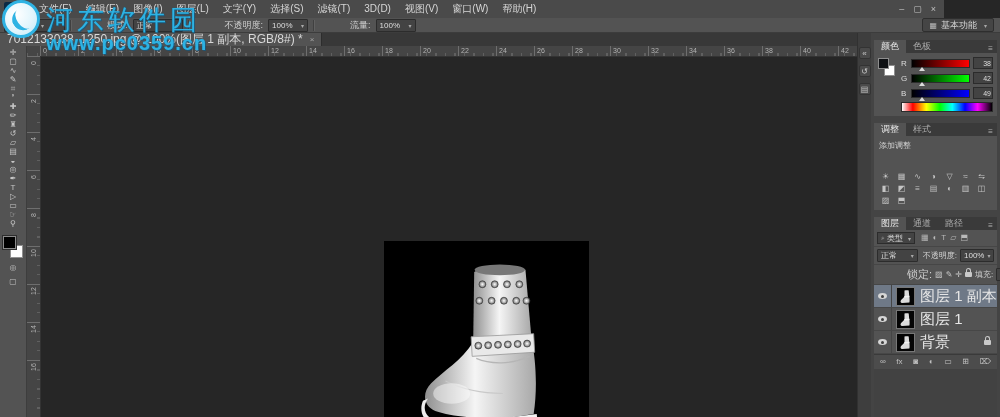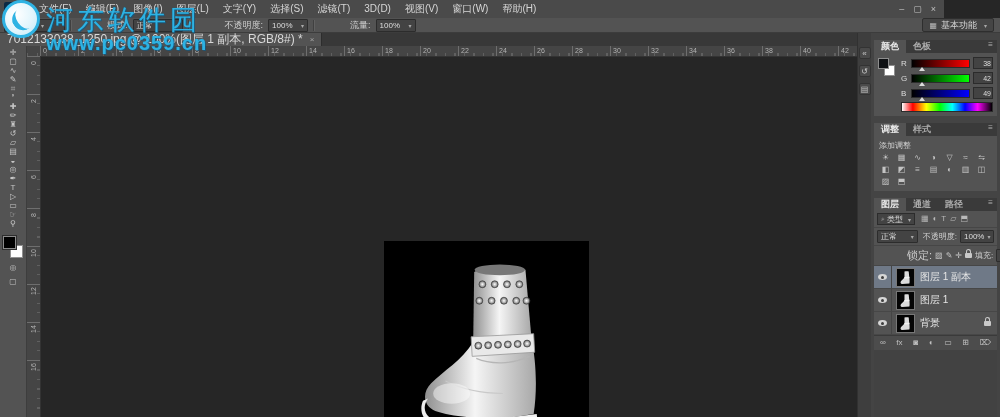--- a/index.html
+++ b/index.html
@@ -63,21 +63,21 @@
   #image{position:absolute;left:343px;top:184px;width:205px;height:206px;background:#000;}
   #image svg{display:block;width:100%;height:100%;}
   
   #dockstrip{position:absolute;left:857px;top:33px;width:14px;height:384px;background:#3e3e3e;
              border-left:1px solid #313131;display:flex;flex-direction:column;align-items:center;padding-top:14px;box-sizing:border-box;gap:6px;}
   .strip-icon{width:12px;height:12px;background:#4a4a4a;border:1px solid #333;border-radius:2px;color:#c8c8c8;
               font-size:8px;display:flex;align-items:center;justify-content:center;padding:0;}
   
   #panels{position:absolute;left:871px;top:33px;width:129px;height:384px;background:#444444;box-sizing:border-box;}
   .panel-group{margin:7px 3px 0 3px;}
-  .panel-tabs{display:flex;align-items:flex-start;height:13px;background:#3a3a3a;font-size:9px;color:#ababab;font-weight:bold;}
+  .panel-tabs{display:flex;align-items:flex-end;height:13px;background:#3a3a3a;font-size:9px;color:#ababab;}
   .panel-tab{padding:0 7px;display:flex;align-items:center;white-space:nowrap;}
   .panel-tab.active{background:#535353;color:#e8e8e8;}
   .panel-menu{margin-left:auto;color:#b0b0b0;font-size:8px;display:flex;align-items:center;padding:0 4px;}
   .panel-body{background:#535353;padding:4px;}
   
   #color-body{display:flex;gap:5px;}
   #mini-swatches{position:relative;width:18px;height:20px;flex:0 0 18px;}
   #mini-bg{position:absolute;right:1px;bottom:1px;width:9px;height:9px;background:#fff;border:1px solid #8e8e8e;}
   #mini-fg{position:absolute;left:0;top:1px;width:9px;height:9px;background:#0f1114;border:1px solid #8e8e8e;}
   #sliders{flex:1;}
@@ -87,21 +87,21 @@
   .track-r{background:linear-gradient(90deg,#000,#f00);}
   .track-g{background:linear-gradient(90deg,#000,#0f0);}
   .track-b{background:linear-gradient(90deg,#000,#00f);}
   .slider-thumb{position:absolute;left:13%;bottom:-4px;width:0;height:0;
                 border-left:3px solid transparent;border-right:3px solid transparent;border-bottom:4px solid #ddd;}
   .slider-value{width:16px;height:10px;background:#434343;border:1px solid #2b2b2b;color:#dedede;
                 font-size:7px;display:flex;align-items:center;justify-content:flex-end;padding:0 1px;}
   #spectrum{height:8px;margin-top:3px;border:1px solid #2b2b2b;
             background:linear-gradient(90deg,#ffffff 0%,#ff0000 12%,#ffff00 27%,#00ff00 42%,#00ffff 56%,#0000ff 70%,#ff00ff 84%,#000000 100%);}
   
-  #adj-hint{font-size:8px;color:#d2d2d2;margin:0 0 1px 1px;}
+  #adj-hint{font-size:8px;color:#d2d2d2;margin:0 0 20px 1px;}
   #adj-grid{display:flex;flex-wrap:wrap;gap:1px;}
   .adj-icon{width:15px;height:11px;background:none;border:none;color:#c4c4c4;font-size:8px;line-height:11px;
             display:flex;align-items:center;justify-content:center;padding:0;}
   
   #layers-body{padding:0;}
   .lp-row{display:flex;align-items:center;padding:2px 3px;border-bottom:1px solid #464646;gap:3px;}
   #filter-box{display:flex;align-items:center;gap:2px;background:#434343;border:1px solid #2c2c2c;
               height:10px;padding:0 3px;font-size:8px;color:#d8d8d8;}
   .mag{font-size:7px;color:#b5b5b5;}
   .filter-icon{color:#b9b9b9;font-size:8px;background:none;border:none;padding:0 1px;height:10px;line-height:10px;}
@@ -111,21 +111,21 @@
   .css-lock{width:7px;height:5px;background:#c9c9c9;border-radius:1px;position:relative;display:inline-block;}
   .css-lock::before{content:"";position:absolute;top:-4px;left:1px;width:3px;height:3px;
                     border:1px solid #c9c9c9;border-bottom:none;border-radius:3px 3px 0 0;}
   .layer-row{display:flex;align-items:center;height:22px;border-bottom:1px solid #474747;background:#535353;}
   .layer-row.selected{background:#6f7987;}
   .eye-cell{width:17px;align-self:stretch;border-right:1px solid #454545;display:flex;align-items:center;justify-content:center;}
   .eye{width:9px;height:6px;background:#d6d6d6;border-radius:50%;position:relative;}
   .eye::after{content:"";position:absolute;left:3px;top:1.5px;width:3px;height:3px;background:#3f3f3f;border-radius:50%;}
   .thumb{width:17px;height:17px;margin:0 5px 0 4px;border:1px solid #777;background:#000;flex:0 0 17px;}
   .thumb svg{display:block;width:100%;height:100%;}
-  .layer-name{font-size:10px;color:#e6e6e6;white-space:nowrap;}
+  .layer-name{font-size:15px;color:#e6e6e6;white-space:nowrap;}
   #layers-bottom{display:flex;align-items:center;justify-content:space-between;height:14px;
                  background:#4c4c4c;border-top:1px solid #3a3a3a;padding:0 6px;}
   .lb-icon{background:none;border:none;color:#c0c0c0;font-size:8px;padding:0;line-height:14px;}
   #panels-filler{background:#424242;height:100px;}
   
   #watermark{position:absolute;left:0;top:0;z-index:60;pointer-events:none;}
   #wm-logo{position:absolute;left:2px;top:0px;width:38px;height:38px;border-radius:50%;
            border:3px solid #2fb3e3;background:radial-gradient(circle at 35% 35%,#ffffff 0%,#e2f5fc 55%,#bfe9f7 100%);
            box-sizing:border-box;}
   #wm-logo::before{content:"";position:absolute;left:7px;top:5px;width:18px;height:22px;border-radius:50%;

